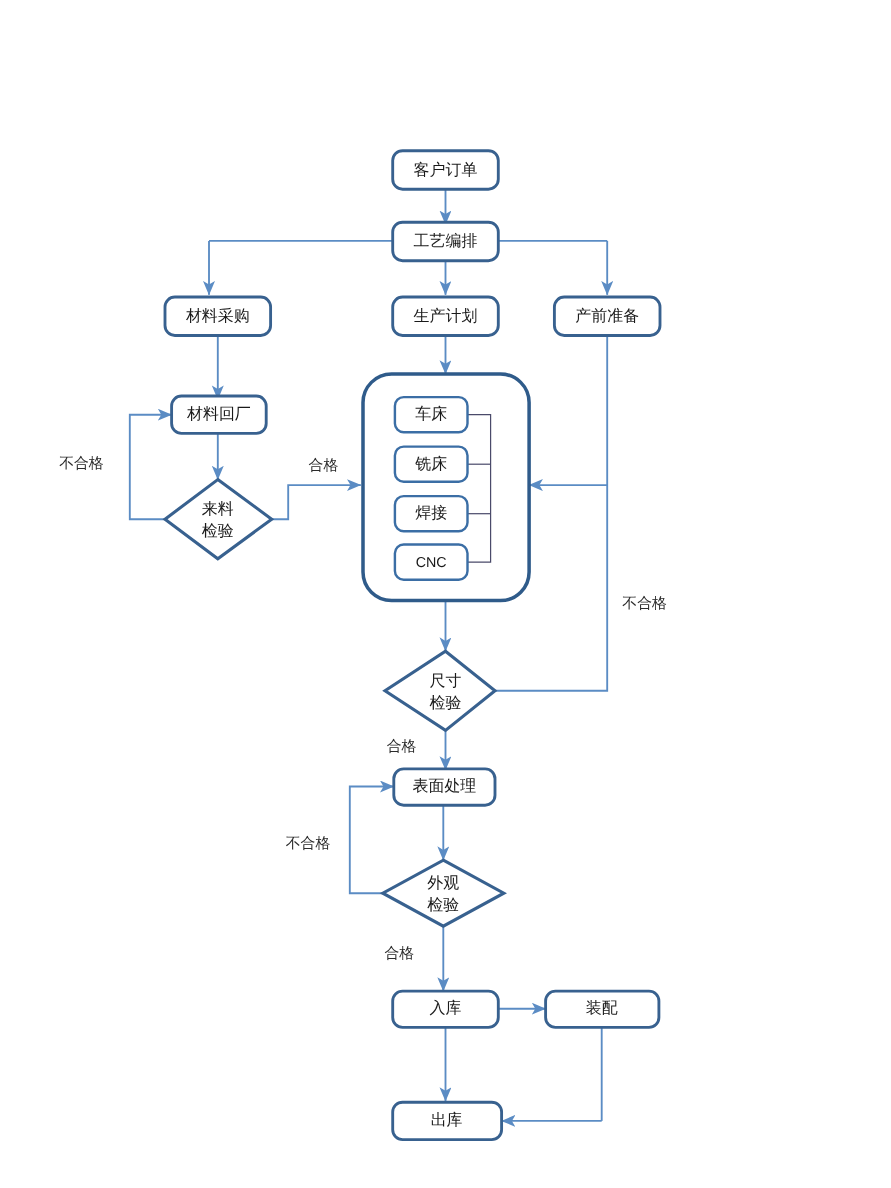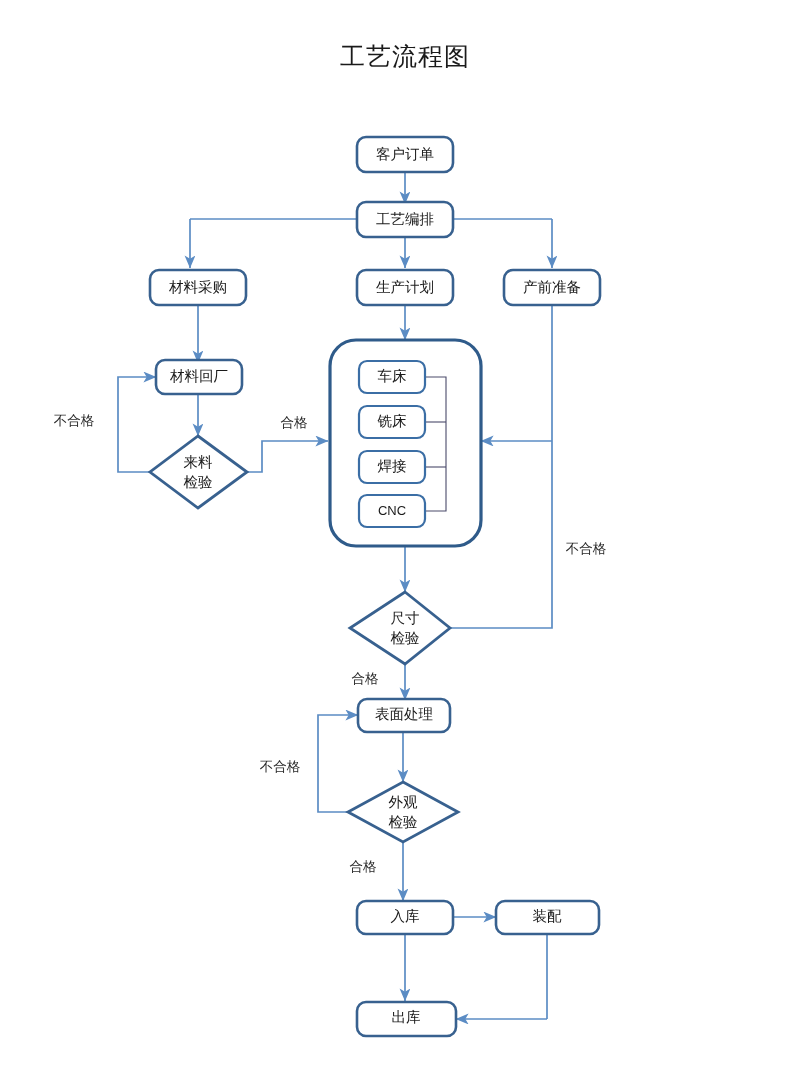--- a/index.html
+++ b/index.html
@@ -93,21 +93,20 @@
     fill: none;
     stroke: #4a4a6a;
     stroke-width: 1.1;
   }
 </style>
 </head>
 <body>
 
 <div id="canvas">
 
-  <div id="chart-title">工艺流程图</div>
 
   <svg id="flow" viewBox="0 0 810 1080">
     <defs>
       <marker id="arrowhead" markerWidth="9" markerHeight="9" refX="7.4" refY="3.2" orient="auto" markerUnits="strokeWidth">
         <path d="M0,0 L7.6,3.2 L0,6.4 L1.9,3.2 Z" fill="#5b8cc4"></path>
       </marker>
     </defs>
 
     <path class="conn-arrow" d="M405,172 L405,204"></path>
 

